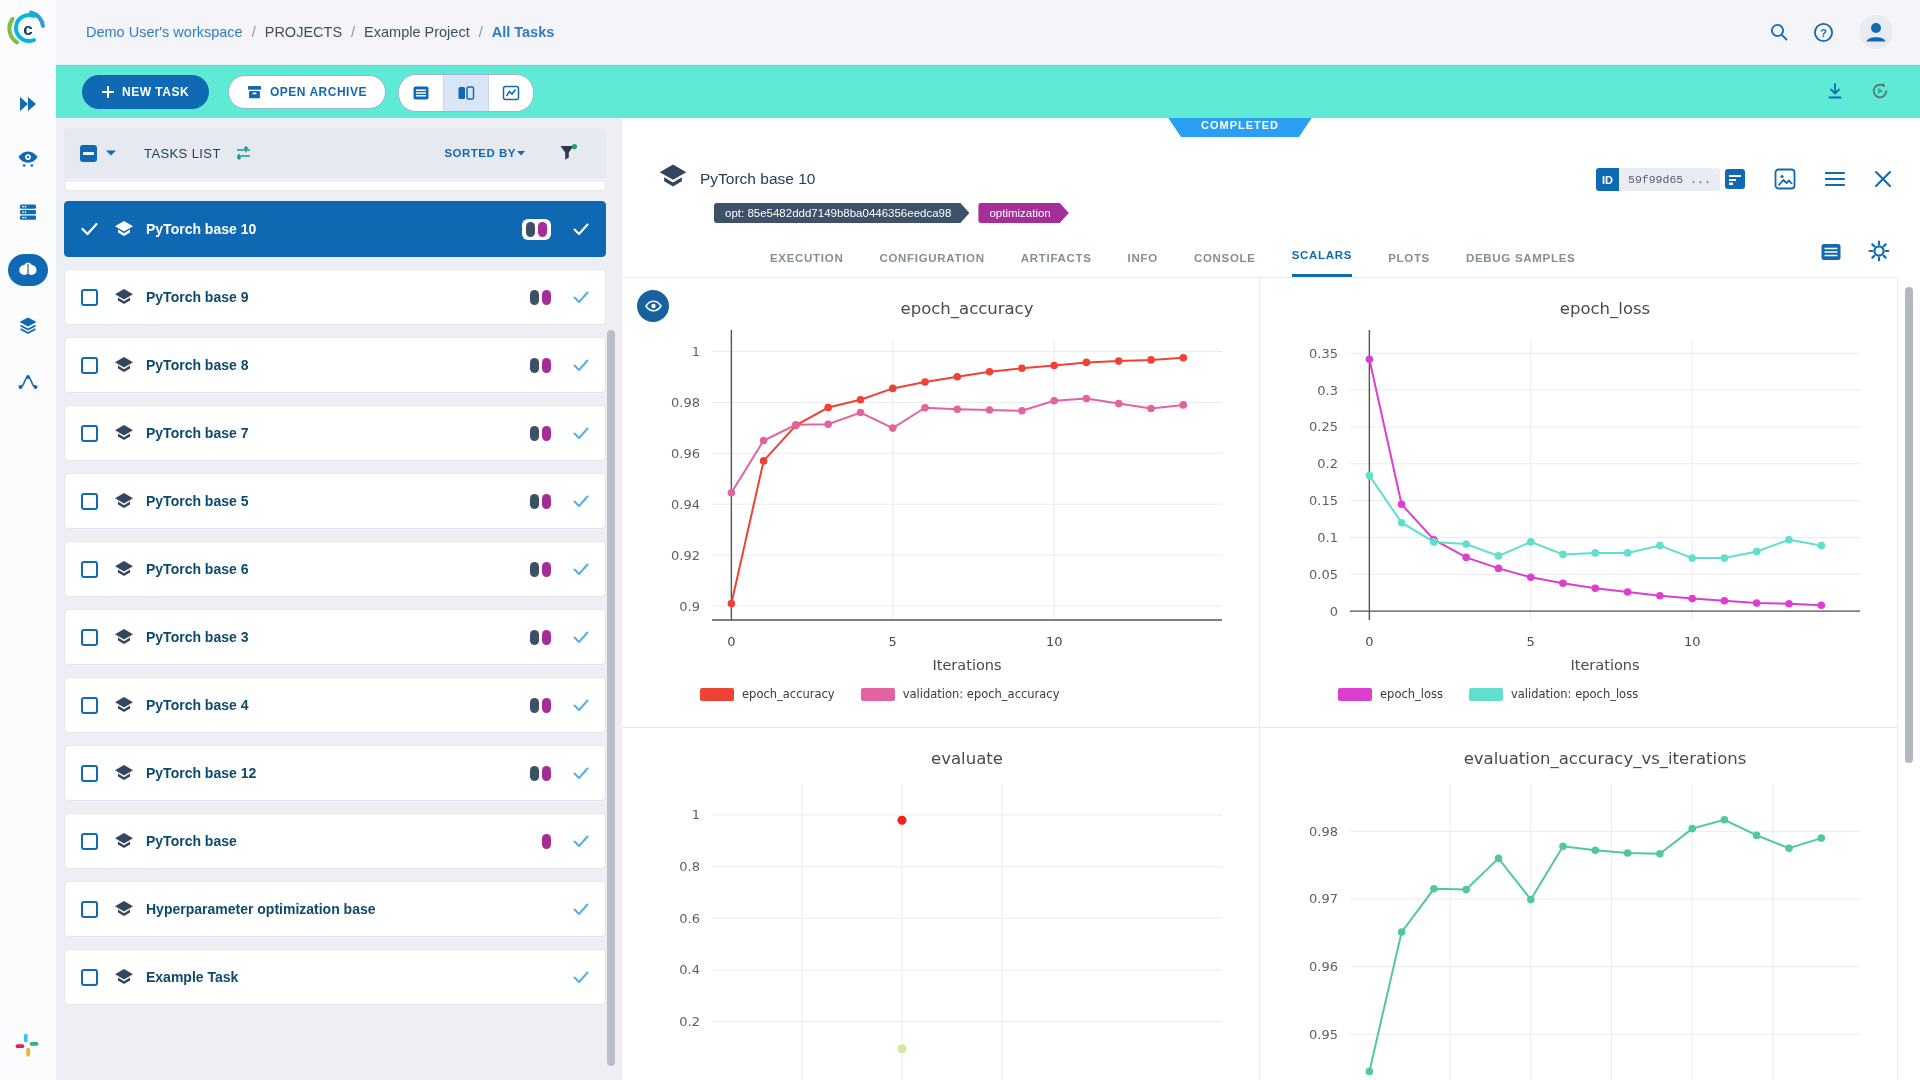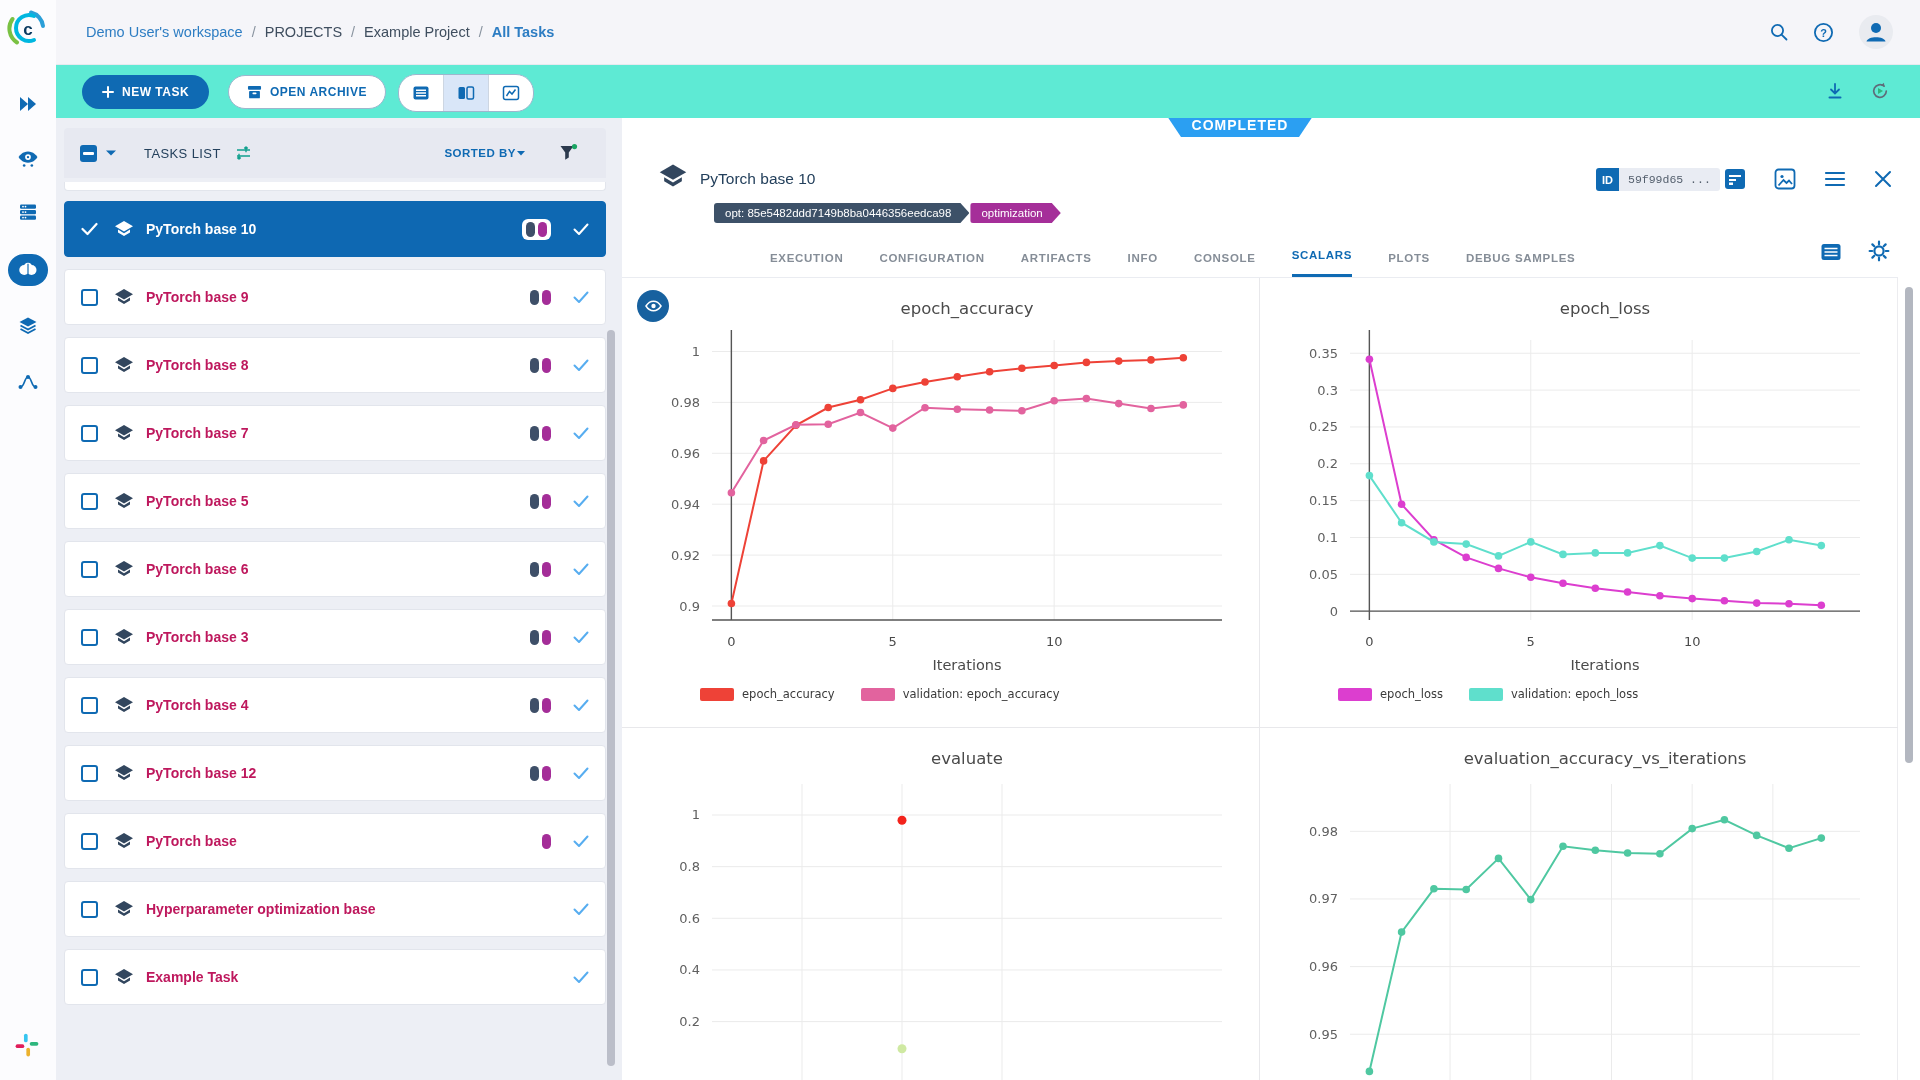--- a/index.html
+++ b/index.html
@@ -46,35 +46,35 @@
   .sortedby{position:absolute;right:80px;display:flex;align-items:center;font-size:11.5px;font-weight:bold;letter-spacing:.5px;color:#0f6ab3;cursor:pointer}
   .partial-row{position:absolute;left:8px;top:64px;width:542px;height:9px;background:#fff;border-radius:0 0 4px 4px;border:1px solid #e2e5ec;border-top:none;box-sizing:border-box}
   .task-list{position:absolute;left:8px;top:83px;width:542px;display:flex;flex-direction:column;gap:12px}
   .task-row{height:56px;background:#fff;border:1px solid #e2e5ec;border-radius:4px;display:flex;align-items:center;box-sizing:border-box;padding:0 16px 0 16px;cursor:pointer;flex:0 0 auto}
   .task-row.sel{background:#0e68b2;border-color:#0e68b2}
   .row-check{width:17px;height:17px;border:2px solid #0f6ab3;border-radius:3px;background:#fff;box-sizing:border-box;cursor:pointer;flex:0 0 auto}
   .row-selcheck{display:none;flex:0 0 auto}
   .task-row.sel .row-selcheck{display:block}
   .row-type{margin-left:16px;flex:0 0 auto;color:#32465e}
   .task-row.sel .row-type{color:#fff}
-  .row-label{margin-left:12px;font-size:14px;font-weight:600;color:#be185d;white-space:nowrap}
+  .row-label{margin-left:12px;font-size:14px;font-weight:600;color:#0c4a6e;white-space:nowrap}
   .task-row.sel .row-label{color:#fff}
   .row-right{margin-left:auto;display:flex;align-items:center;gap:22px}
   .pillbox{display:flex;gap:3px;align-items:center}
   .pillbox.chip{background:#fff;border-radius:6px;padding:3px 4px}
   .pill{width:9px;height:15px;border-radius:4.5px}
   .pill.navy{background:#3e4f68}
   .pill.magenta{background:#a42d98}
   .row-tick{flex:0 0 auto}
   .list-scrollbar{position:absolute;left:551px;top:212px;width:8px;height:736px;background:#a9aeb9;border-radius:4px;opacity:.75;cursor:pointer}
 
   
   .detail{position:absolute;left:622px;top:108px;width:1298px;height:972px;background:#fff}
   .blue-top{position:absolute;left:0;top:0;width:100%;height:5px;background:#2b9ff2}
-  .ribbon{position:absolute;left:543px;top:5px;width:150px;height:24px;background:#2b9ff2;color:#fff;font-size:14px;font-weight:bold;letter-spacing:1px;
+  .ribbon{position:absolute;left:543px;top:5px;width:150px;height:24px;background:#2b9ff2;color:#fff;font-size:11px;font-weight:bold;letter-spacing:1px;
     display:flex;align-items:center;justify-content:center;clip-path:polygon(0 0,100% 0,calc(100% - 16px) 100%,16px 100%)}
   .d-title{position:absolute;left:78px;top:62px;font-size:15.5px;color:#24405c}
   .d-typeicon{position:absolute;left:36px;top:55px;color:#32465e}
   .tagrow{position:absolute;left:92px;top:95px;display:flex;gap:1px}
   .tag{color:#fff;font-size:11.5px;padding:4px 18px 4px 11px;clip-path:polygon(0 0,calc(100% - 9px) 0,100% 50%,calc(100% - 9px) 100%,0 100%);border-radius:3px 0 0 3px}
   .idgroup{position:absolute;left:974px;top:60px;display:flex;height:23px;cursor:pointer}
   .idlabel{background:#0f6ab3;color:#fff;font-size:11px;font-weight:bold;display:flex;align-items:center;padding:0 6px;border-radius:3px 0 0 3px}
   .idvalue{background:#e9ecf3;color:#55606e;font-size:11.5px;display:flex;align-items:center;padding:0 9px;border-radius:0 3px 3px 0;font-family:"Liberation Mono",monospace}
   .hicon{position:absolute;top:58px;width:26px;height:26px;display:flex;align-items:center;justify-content:center;cursor:pointer}
   .dtabs{position:absolute;left:148px;top:127px;height:42px;display:flex;gap:36px}
@@ -498,21 +498,21 @@
   <div class="blue-top"></div>
   <div class="ribbon">COMPLETED</div>
 
   <svg class="d-typeicon" width="30" height="28" viewBox="0 0 20 19">
     <path d="M10 1 L19 6.2 L10 11.4 L1 6.2 Z" fill="currentColor"></path>
     <path d="M4 9.6 L10 13.2 L16 9.6 L16 12.4 L10 16 L4 12.4 Z" fill="currentColor"></path>
   </svg>
   <div class="d-title">PyTorch base 10</div>
   <div class="tagrow">
       <span class="tag" style="background: rgb(61, 81, 104);">opt: 85e5482ddd7149b8ba0446356eedca98</span>
-      <span class="tag" style="background: rgb(165, 47, 153);">optimization</span>
+      <span class="tag" style="background: rgb(165, 47, 153); margin-left: 8px;">optimization</span>
     </div>
 
   <div class="idgroup">
     <span class="idlabel">ID</span>
     <span class="idvalue">59f99d65 ...</span>
   </div>
   <span class="hicon" style="left:1100px">
     <svg width="24" height="24" viewBox="0 0 24 24">
         <rect x="2" y="2" width="20" height="20" rx="3" fill="#0f6ab3"></rect>
         <path d="M6 9 H18 M6 13 H13" stroke="#fff" stroke-width="1.8"></path>

